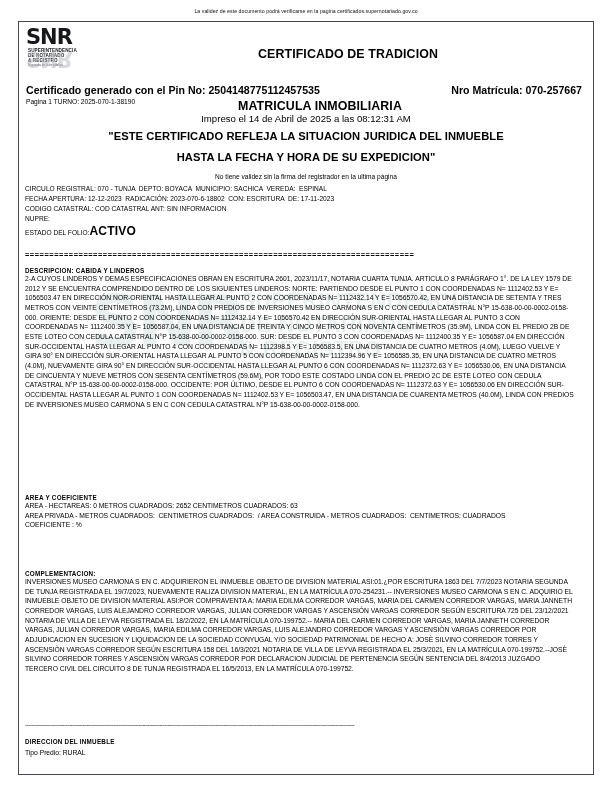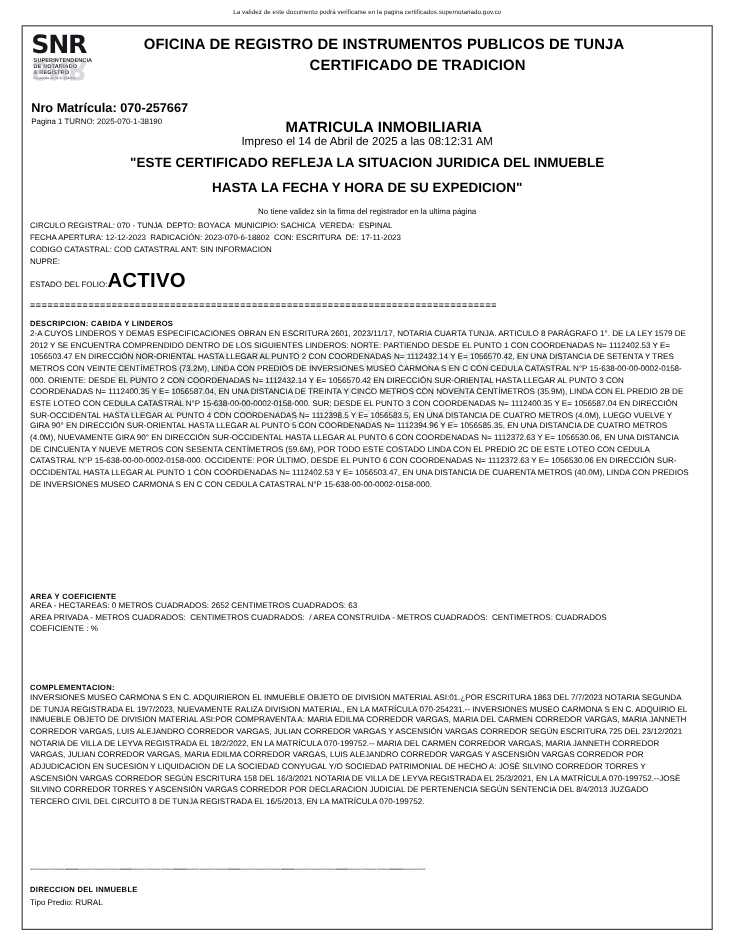--- a/index.html
+++ b/index.html
@@ -165,21 +165,21 @@
   .meta.m2 { top: 194px; }
   .meta.m3 { top: 204px; }
   .meta.m4 { top: 214px; }
 
   .estado {
     position: absolute;
     left: 25px; top: 224px;
     font-size: 6.6px;
   }
   .estado .val {
-    font-size: 17px;
+    font-size: 12px;
     font-weight: bold;
     letter-spacing: 0.2px;
   }
 
   .eqline {
     position: absolute;
     left: 25px; top: 250px;
     width: 546px;
     font-family: "Liberation Sans", sans-serif;
     font-size: 7.4px;
@@ -311,25 +311,25 @@
     <div class="logo-reflection">SNR</div>
     <span class="logo-snr">SNR</span>
     <span class="logo-text">
       <div>SUPERINTENDENCIA</div>
       <div>DE NOTARIADO</div>
       <div>&amp; REGISTRO</div>
       <div class="tiny">la guarda de la fe pública</div>
     </span>
   </div>
 
-  <div class="hdr l1">OFICINA DE REGISTRO DE INSTRUMENTOS PUBLICOS DE TUNJA</div>
   <div class="hdr l2">CERTIFICADO DE TRADICION</div>
   <div class="hdr l3">MATRICULA INMOBILIARIA</div>
 
   <div class="pinrow">
+    <span>Certificado generado con el Pin No: 2504148775112457535</span>
     <span class="right">Nro Matrícula: 070-257667</span>
   </div>
 
   <div class="pagina">Pagina 1 TURNO: 2025-070-1-38190</div>
 
   <div class="impreso">Impreso el 14 de Abril de 2025 a las 08:12:31 AM</div>
 
   <div class="quote q1">"ESTE CERTIFICADO REFLEJA LA SITUACION JURIDICA DEL INMUEBLE</div>
   <div class="quote q2">HASTA LA FECHA Y HORA DE SU EXPEDICION"</div>
 

